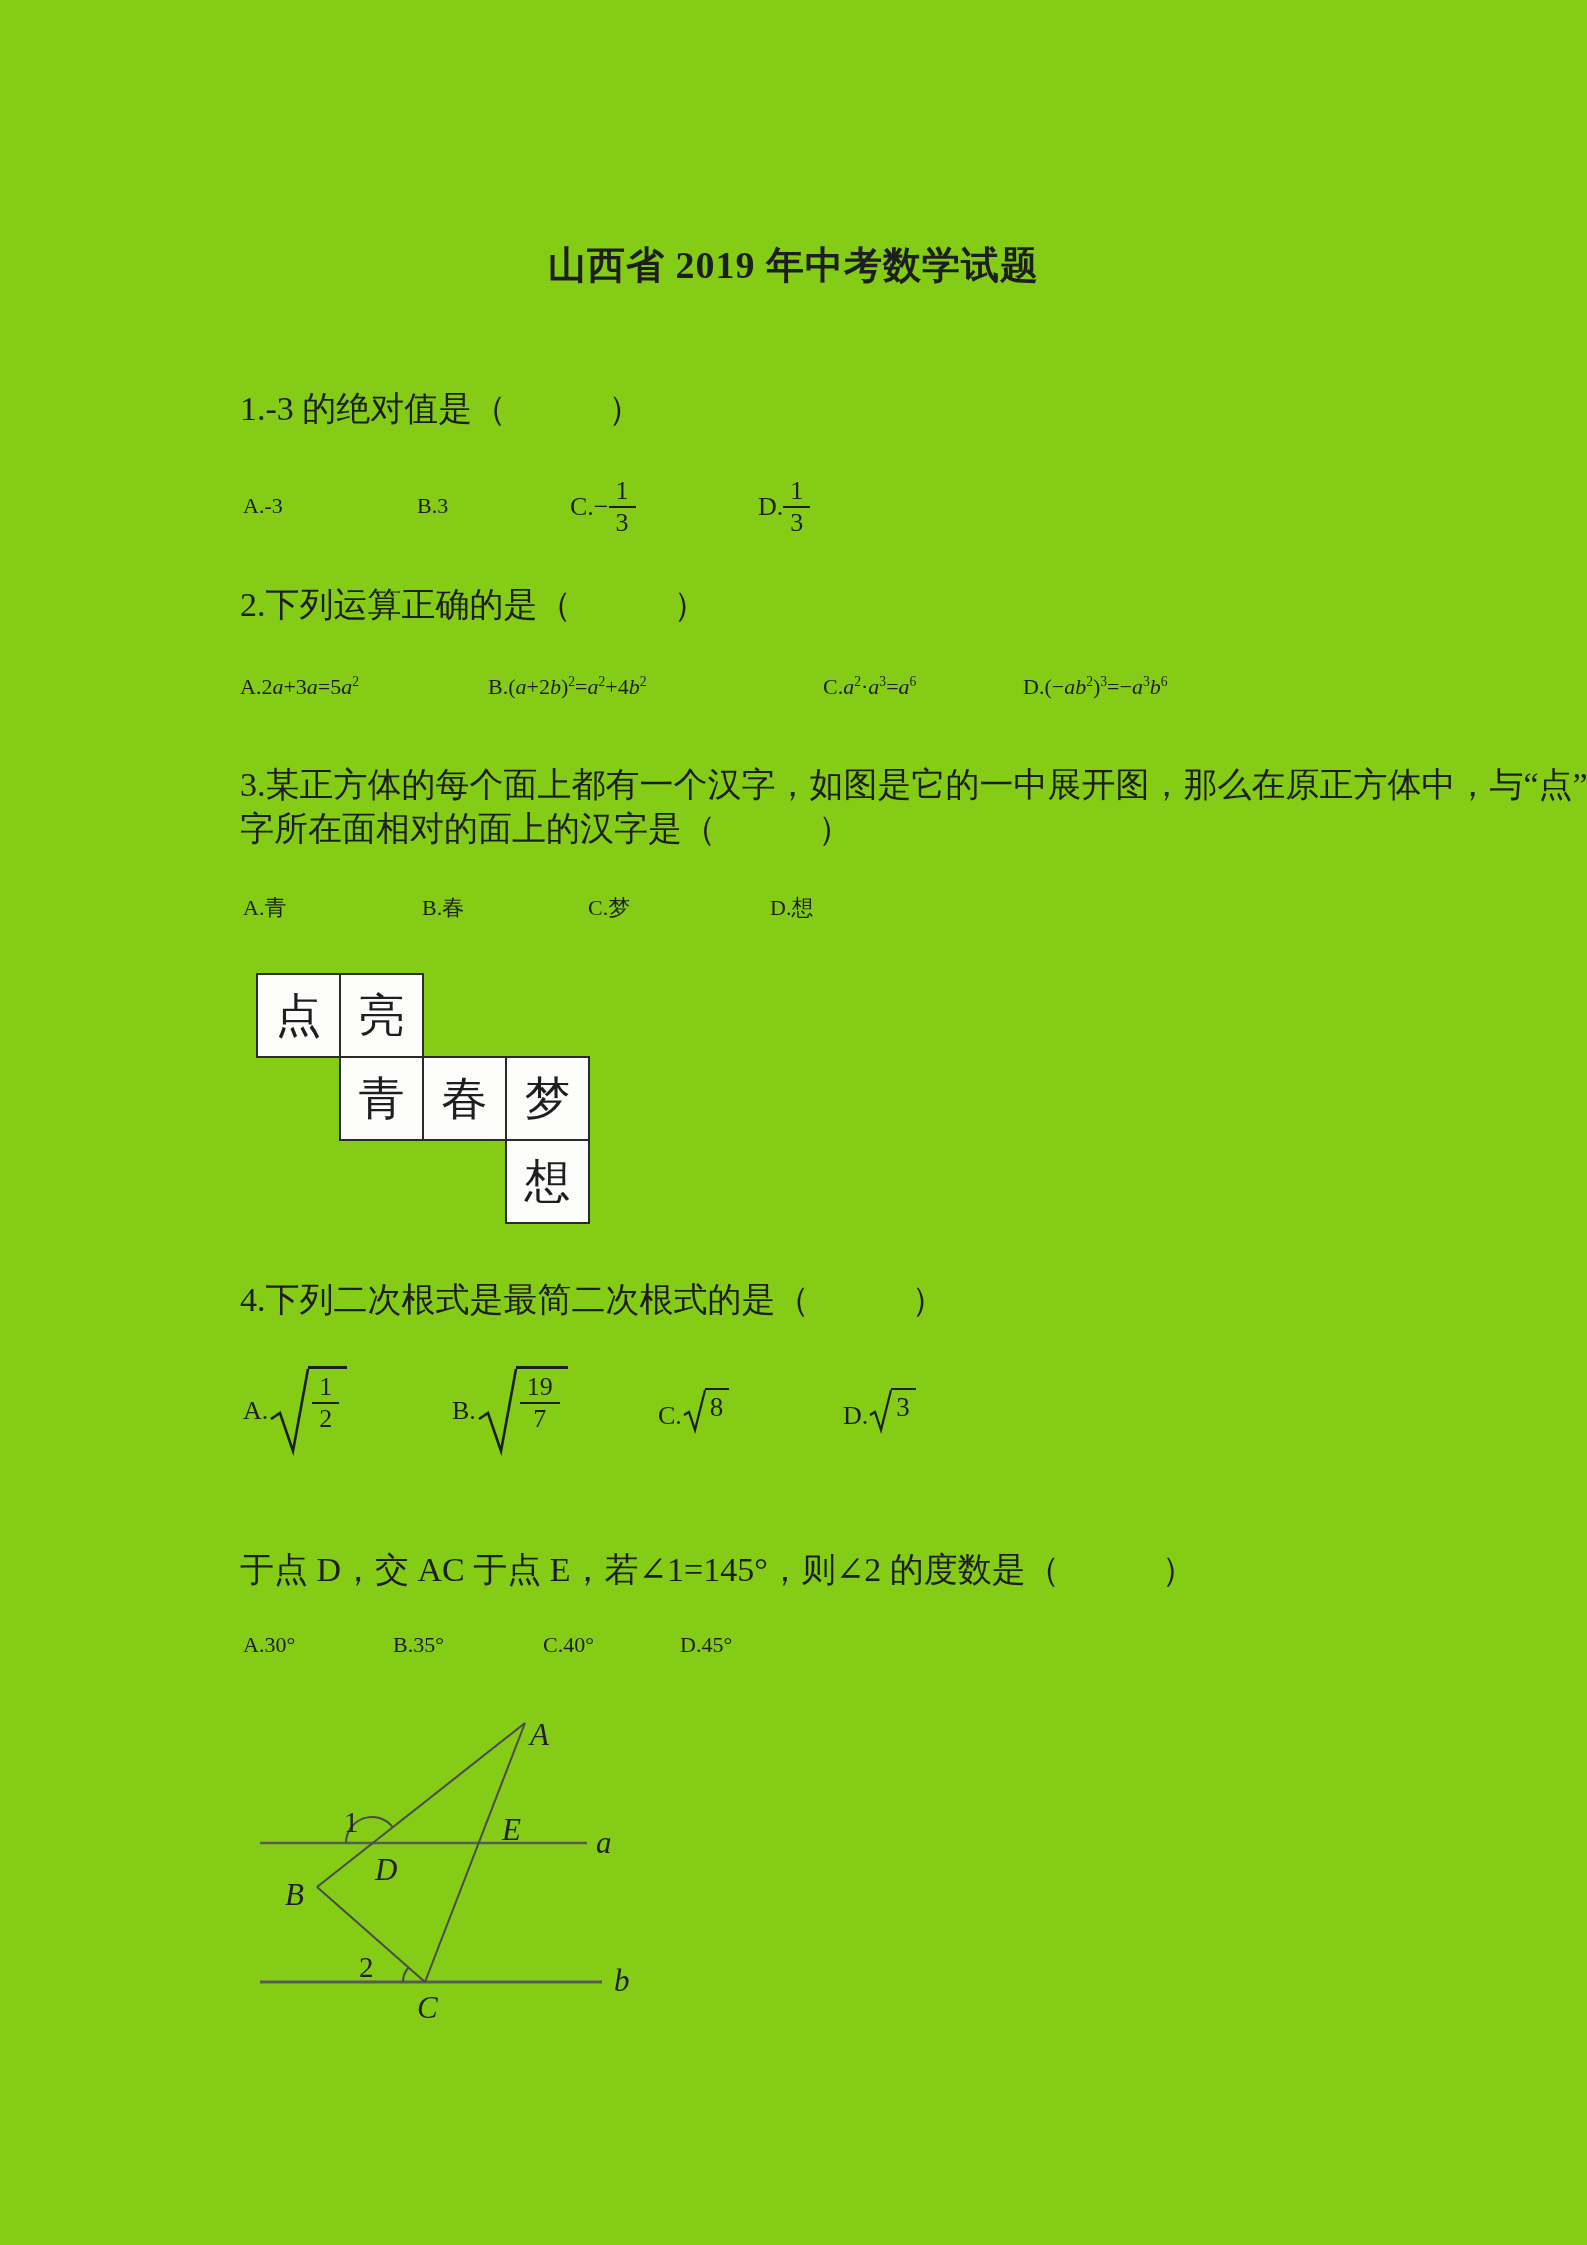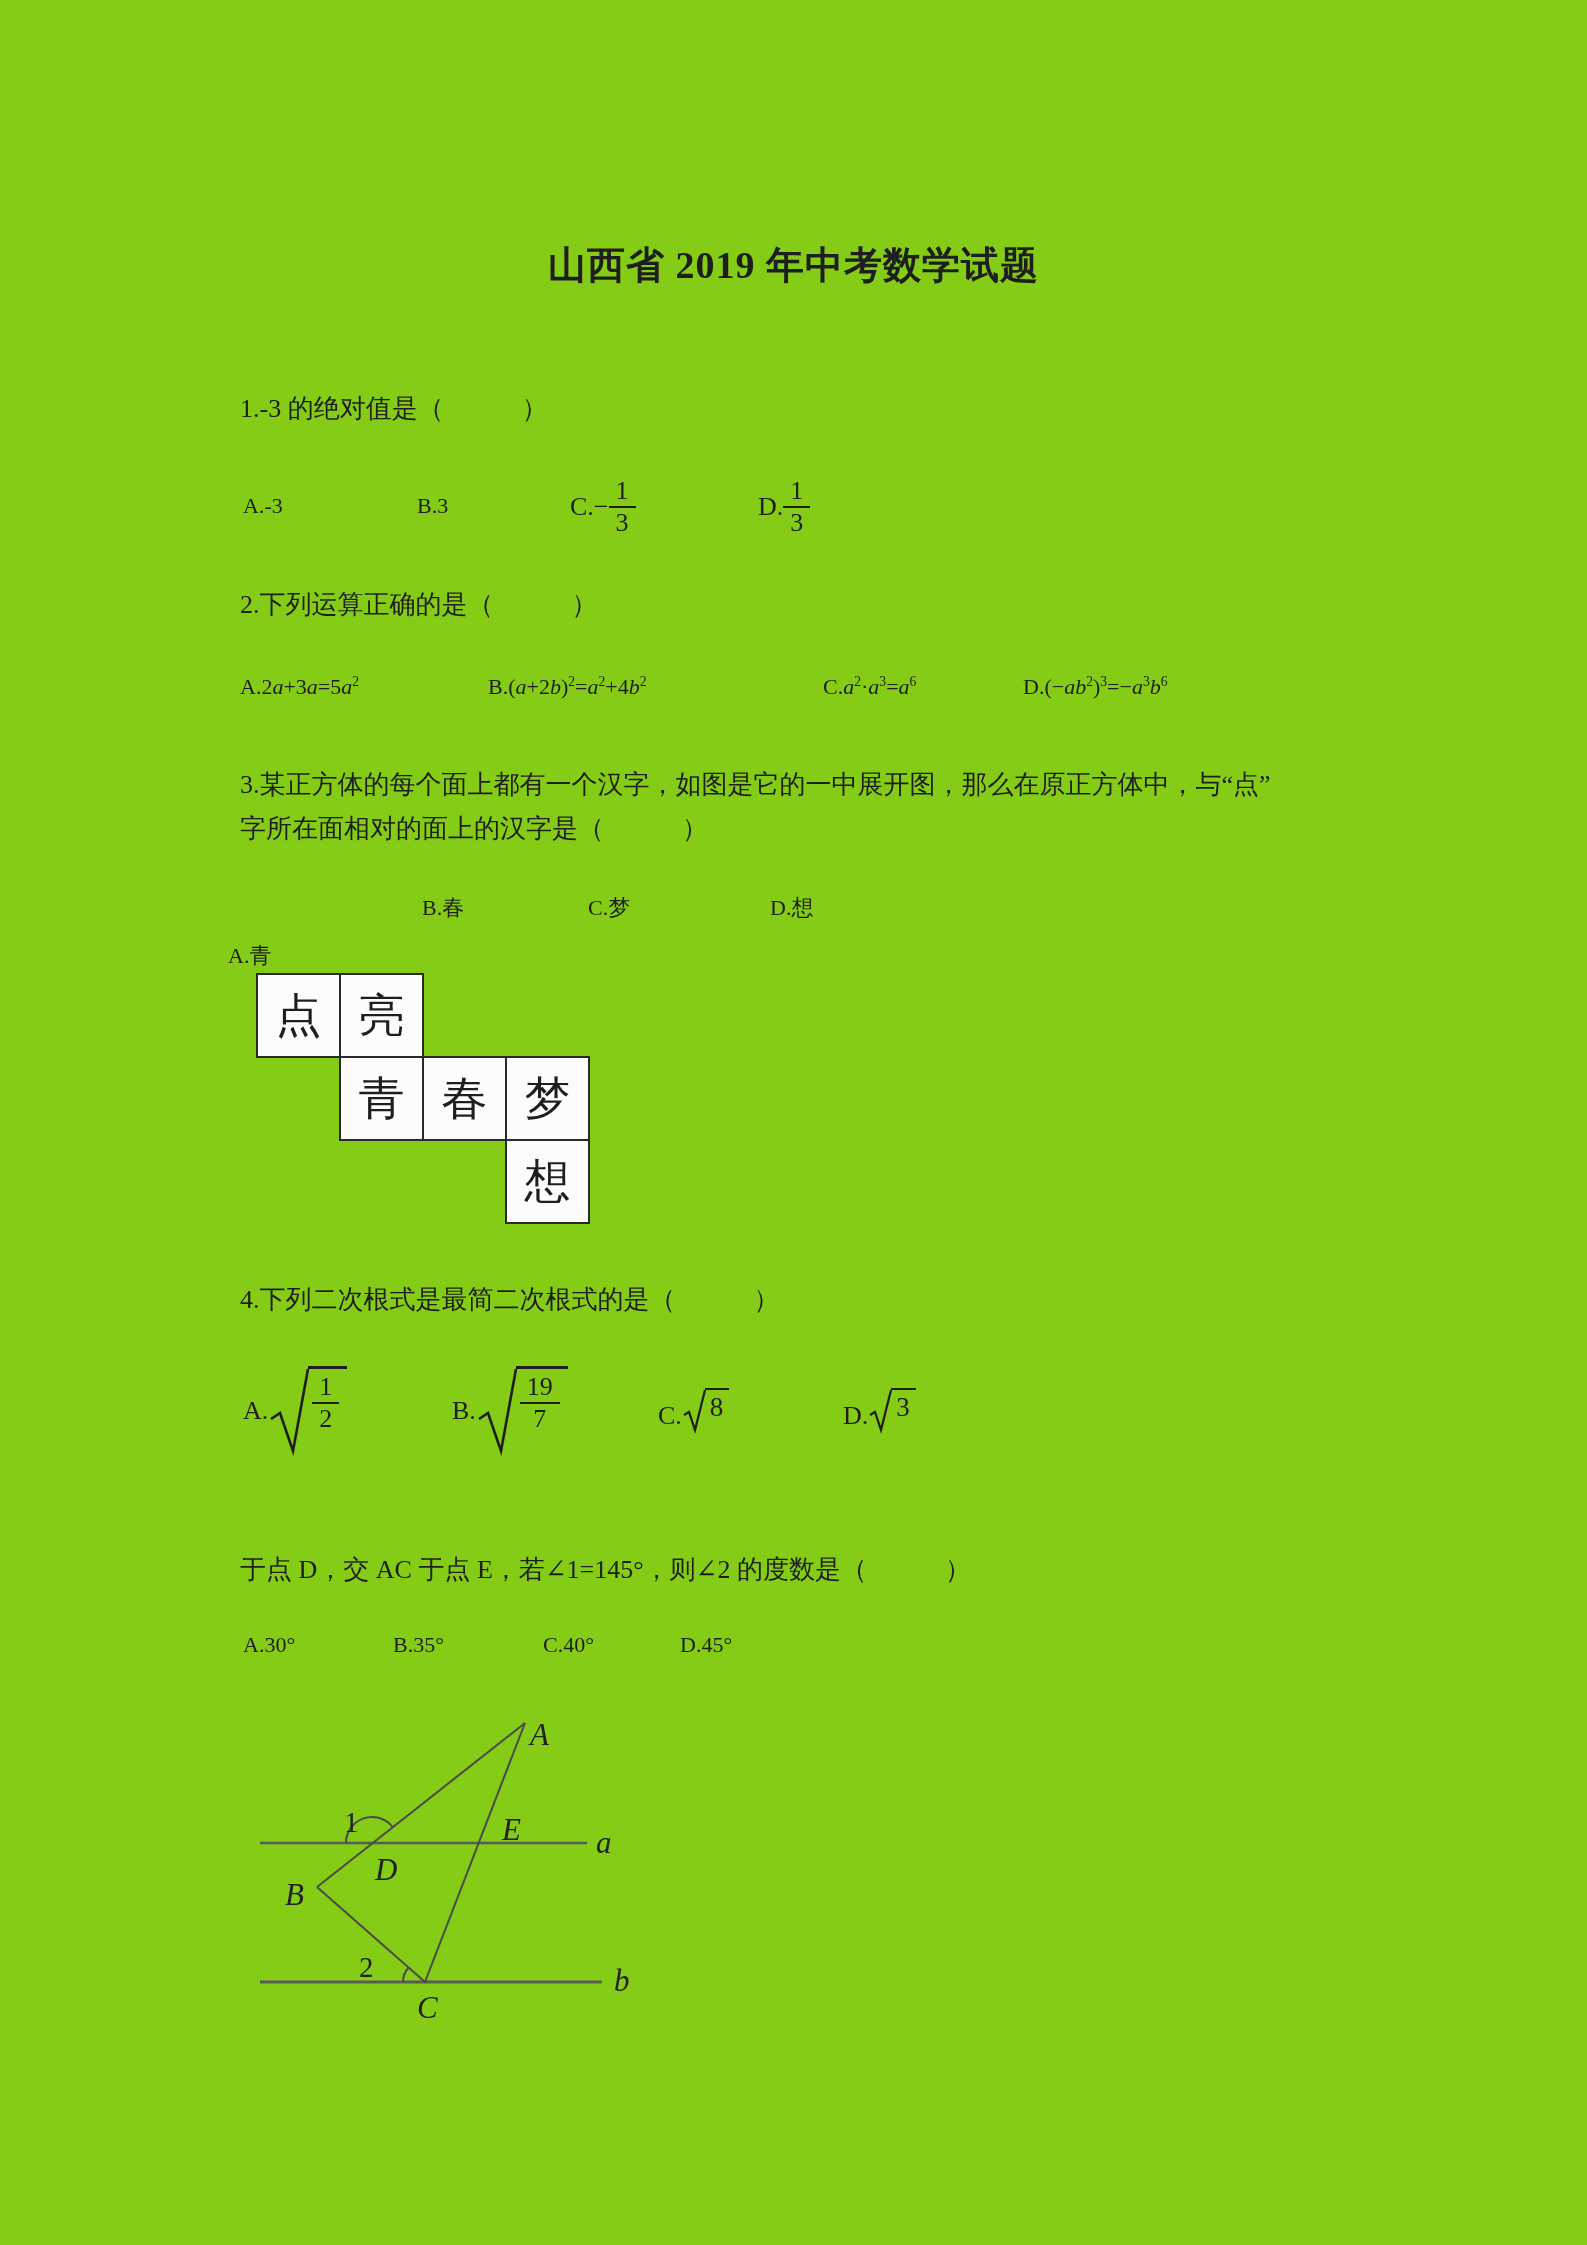--- a/index.html
+++ b/index.html
@@ -4,21 +4,21 @@
 <style>
   html,body{margin:0;padding:0;background:#e8e8e8;}
   .page{
     position:relative;width:1587px;height:2245px;margin:0 auto;
     background:#84cc16;color:#1e1e1e;
     font-family:"Liberation Serif","DejaVu Serif",serif;
     overflow:hidden;
   }
   .abs{position:absolute;white-space:nowrap;}
   .title{left:0;right:0;text-align:center;top:240px;font-size:38px;font-weight:700;letter-spacing:1px;}
-  .body-text{font-size:26px;line-height:30px;}
+  .body-text{font-size:34px;line-height:30px;}
   .opt{font-size:22px;line-height:30px;}
   sup{font-size:0.62em;line-height:0;vertical-align:super;}
   i{font-style:italic;}
   
   .frac{display:inline-block;text-align:center;vertical-align:middle;font-size:26px;}
   .frac .num,.frac .den{display:block;line-height:30px;padding:0 7px;}
   .frac .den{border-top:2px solid #1e1e1e;}
   .fracopt{display:flex;align-items:center;height:78px;font-size:26px;}
   
   .q4opt{display:flex;align-items:flex-start;font-size:26px;}
@@ -66,21 +66,21 @@
   </div>
 
   <div class="abs body-text" style="left:240px;top:590px;">2.下列运算正确的是（　　　）</div>
   <div class="abs opt" style="left:240px;top:672px;">A.2<i>a</i>+3<i>a</i>=5<i>a</i><sup>2</sup></div>
   <div class="abs opt" style="left:488px;top:672px;">B.(<i>a</i>+2<i>b</i>)<sup>2</sup>=<i>a</i><sup>2</sup>+4<i>b</i><sup>2</sup></div>
   <div class="abs opt" style="left:823px;top:672px;">C.<i>a</i><sup>2</sup>·<i>a</i><sup>3</sup>=<i>a</i><sup>6</sup></div>
   <div class="abs opt" style="left:1023px;top:672px;text-align:right;">D.(−<i>ab</i><sup>2</sup>)<sup>3</sup>=−<i>a</i><sup>3</sup><i>b</i><sup>6</sup></div>
 
   <div class="abs body-text" style="left:240px;top:770px;">3.某正方体的每个面上都有一个汉字，如图是它的一中展开图，那么在原正方体中，与“点”</div>
   <div class="abs body-text" style="left:240px;top:814px;">字所在面相对的面上的汉字是（　　　）</div>
-  <div class="abs opt" style="left:228px;top:893px;margin-top:48px;">A.青</div>
+  <div class="abs opt" style="left:243px;top:893px;">A.青</div>
   <div class="abs opt" style="left:422px;top:893px;">B.春</div>
   <div class="abs opt" style="left:588px;top:893px;">C.梦</div>
   <div class="abs opt" style="left:770px;top:893px;">D.想</div>
 
   <div class="net">
     <div class="cell" style="left:0;top:0;">点</div>
     <div class="cell" style="left:83px;top:0;">亮</div>
     <div class="cell" style="left:83px;top:83px;">青</div>
     <div class="cell" style="left:166px;top:83px;">春</div>
     <div class="cell" style="left:249px;top:83px;">梦</div>

